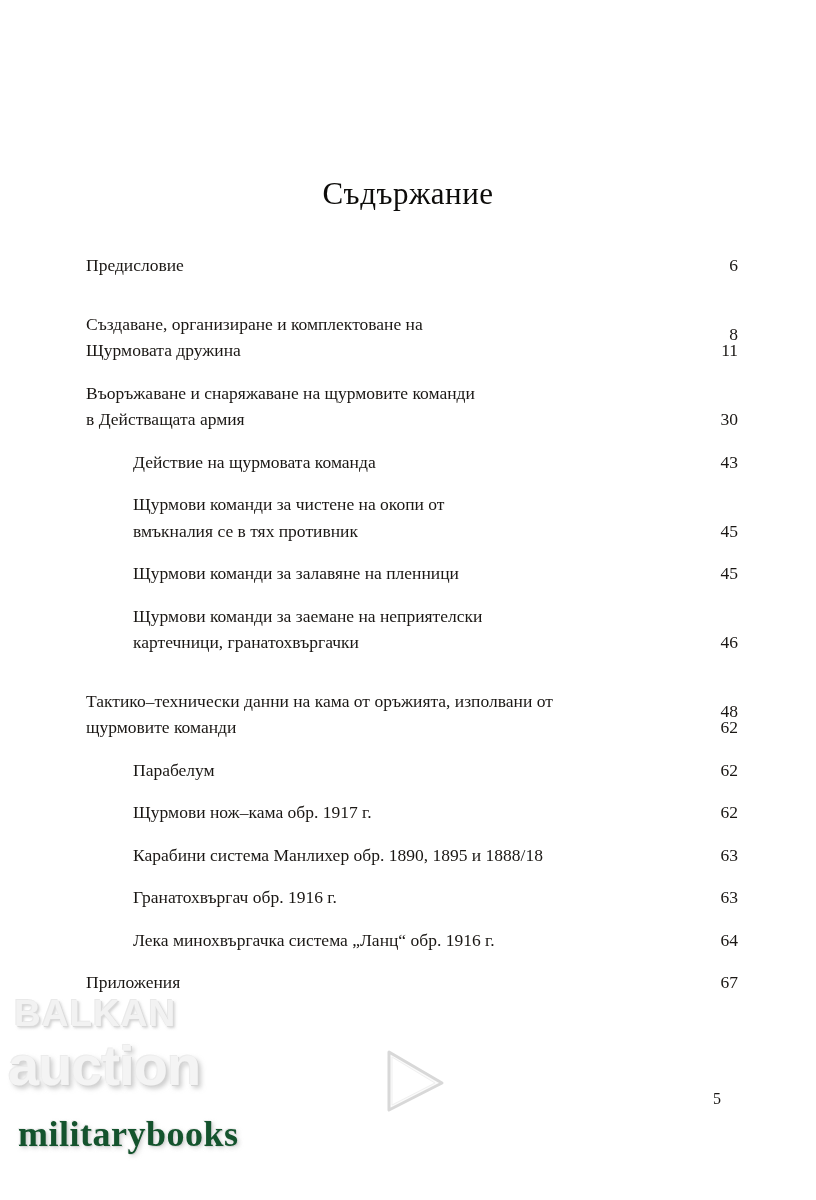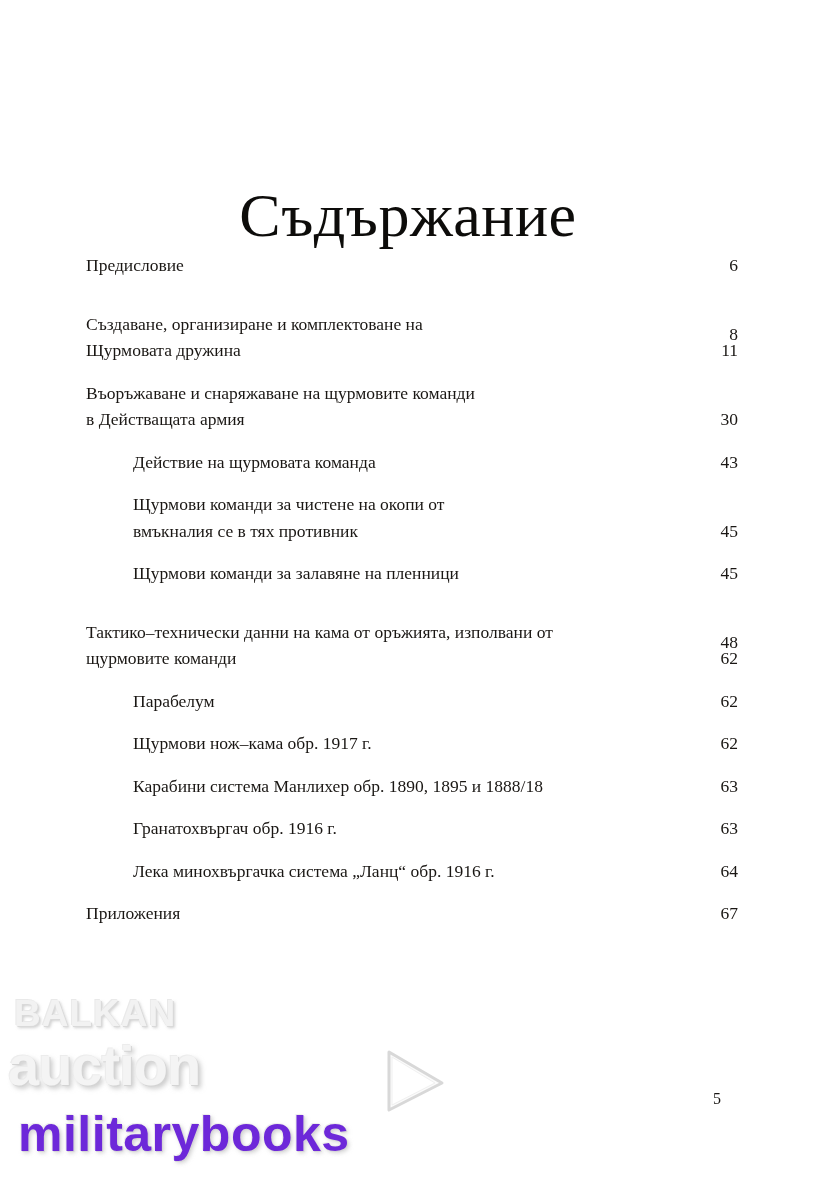--- a/index.html
+++ b/index.html
@@ -19,21 +19,21 @@
     -webkit-font-smoothing: antialiased;
   }
 
   
   .toc-title {
     position: absolute;
     left: 0;
     right: 0;
     top: 147px;
     text-align: center;
-    font-size: 62px;
+    font-size: 31px;
     line-height: 52px;
     font-weight: 400;
     letter-spacing: 0.5px;
     color: #0d0c0a;
   }
 
   
   .toc {
     position: absolute;
     left: 0;
@@ -123,26 +123,26 @@
     color: #f4f4f4;
     text-shadow:
        1px 1px 0 #d4d4d4,
       -1px -1px 0 #ececec,
        3px 3px 5px rgba(165,165,165,0.6);
   }
   .wm-military {
     position: absolute;
     left: 16px;
     top: 128px;
-    font-family: Liberation Sans, sans-serif;
+    font-family: Liberation Serif, serif;
     font-weight: bold;
-    font-size: 50px;
+    font-size: 36px;
     line-height: 43px;
     letter-spacing: 0.5px;
-    color: #6d28d9;
+    color: #14532d;
     text-shadow:
        1px 1px 0 #d7d7d7,
       -1px -1px 0 #ededed,
        2px 2px 4px rgba(170,170,170,0.55);
   }
   .wm-play {
     position: absolute;
     left: 382px;
     top: 62px;
     width: 62px;
@@ -179,20 +179,25 @@
         <span class="pageno">43</span>
       </div>
       <div class="toc-row lvl1 two-line">
         <span class="label">Щурмови команди за чистене на окопи от
 вмъкналия се в тях противник</span>
         <span class="pageno">45</span>
       </div>
       <div class="toc-row lvl1">
         <span class="label">Щурмови команди за залавяне на пленници</span>
         <span class="pageno">45</span>
+      </div>
+      <div class="toc-row lvl1 two-line">
+        <span class="label">Щурмови команди за заемане на неприятелски
+картечници, гранатохвъргачки</span>
+        <span class="pageno">46</span>
       </div>
       <div class="toc-row lvl0 two-line">
         <span class="pageno">48</span>
       </div>
       <div class="toc-row lvl0 two-line">
         <span class="label">Тактико–технически данни на кама от оръжията, изполвани от
 щурмовите команди</span>
         <span class="pageno">62</span>
       </div>
       <div class="toc-row lvl1">

